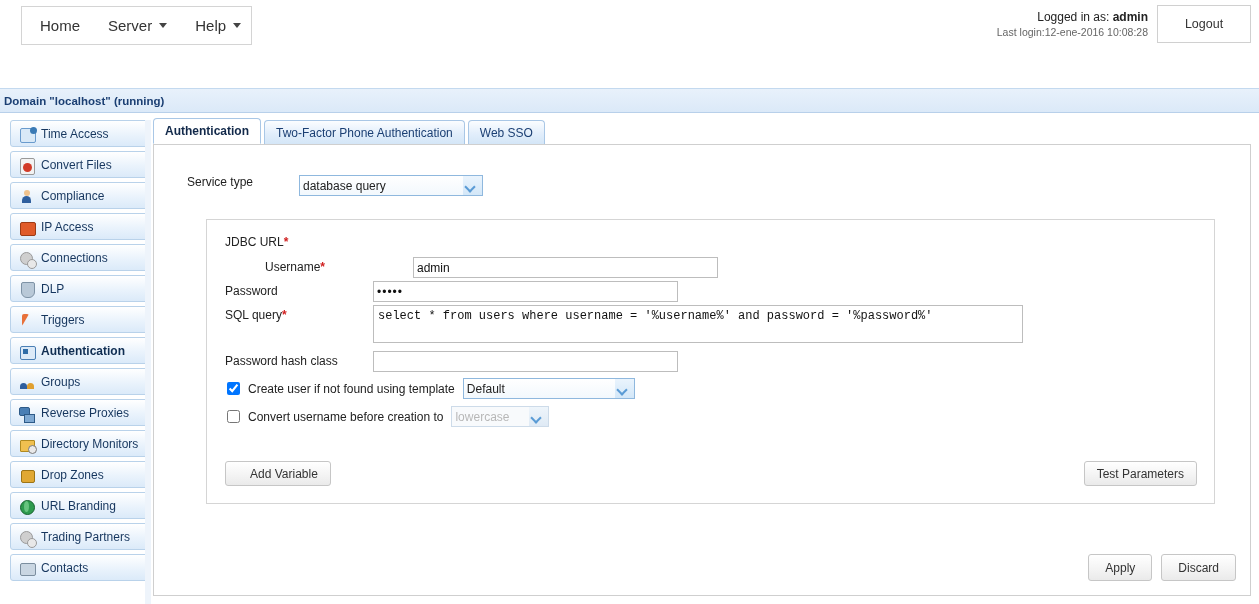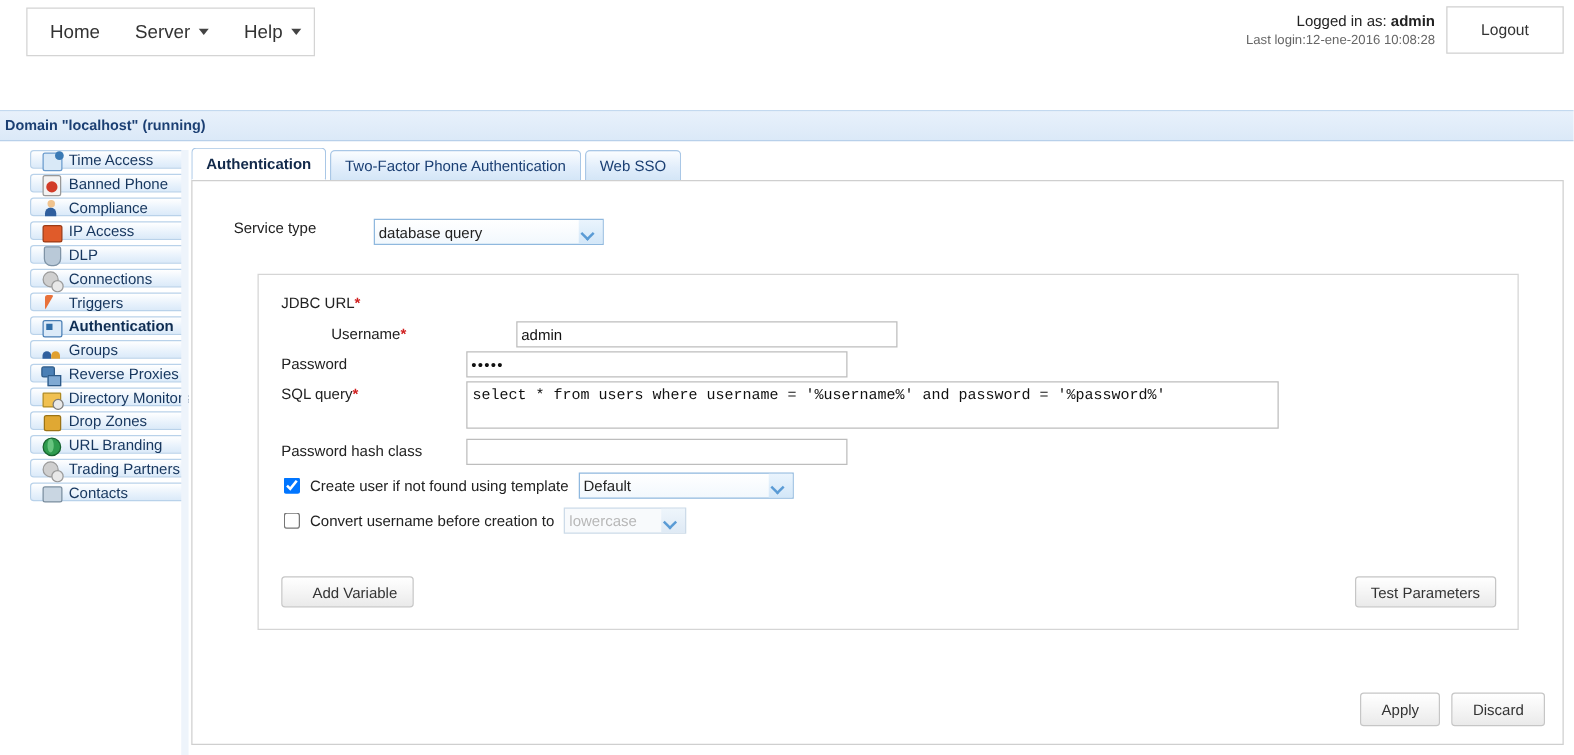--- a/index.html
+++ b/index.html
@@ -101,22 +101,22 @@
   #sidebar {
     position: absolute;
     left: 0;
     top: 120px;
     width: 151px;
     height: 484px;
     overflow: hidden;
   }
   .side-item {
     position: relative;
-    height: 15px;
-    margin: 0 2px 4px 24px;
+    height: 27px;
+    margin: 0 2px 4px 10px;
     border: 1px solid #b9d2ea;
     border-radius: 3px 3px 3px 3px;
     background: linear-gradient(to bottom, #ffffff 0%, #eaf3fc 55%, #dbeaf9 100%);
     display: flex;
     align-items: center;
     padding-left: 8px;
     box-sizing: border-box;
     cursor: pointer;
   }
   .side-item .sicon {
@@ -388,45 +388,45 @@
       <div class="side-item">
         <span class="sicon">
           <span class="ic icon-clock"></span>
         </span>
         <span class="slabel">Time Access</span>
       </div>
       <div class="side-item">
         <span class="sicon">
           <span class="ic icon-banned"></span>
         </span>
-        <span class="slabel">Banned Phone</span>
+        <span class="slabel">Convert Files</span>
       </div>
       <div class="side-item">
         <span class="sicon">
           <span class="ic icon-person"></span>
         </span>
         <span class="slabel">Compliance</span>
       </div>
       <div class="side-item">
         <span class="sicon">
           <span class="ic icon-brick"></span>
         </span>
         <span class="slabel">IP Access</span>
       </div>
       <div class="side-item">
         <span class="sicon">
+          <span class="ic icon-gears"></span>
+        </span>
+        <span class="slabel">Connections</span>
+      </div>
+      <div class="side-item">
+        <span class="sicon">
           <span class="ic icon-shield"></span>
         </span>
         <span class="slabel">DLP</span>
-      </div>
-      <div class="side-item">
-        <span class="sicon">
-          <span class="ic icon-gears"></span>
-        </span>
-        <span class="slabel">Connections</span>
       </div>
       <div class="side-item">
         <span class="sicon">
           <span class="ic icon-lightning"></span>
         </span>
         <span class="slabel">Triggers</span>
       </div>
       <div class="side-item selected">
         <span class="sicon">
           <span class="ic icon-auth"></span>

